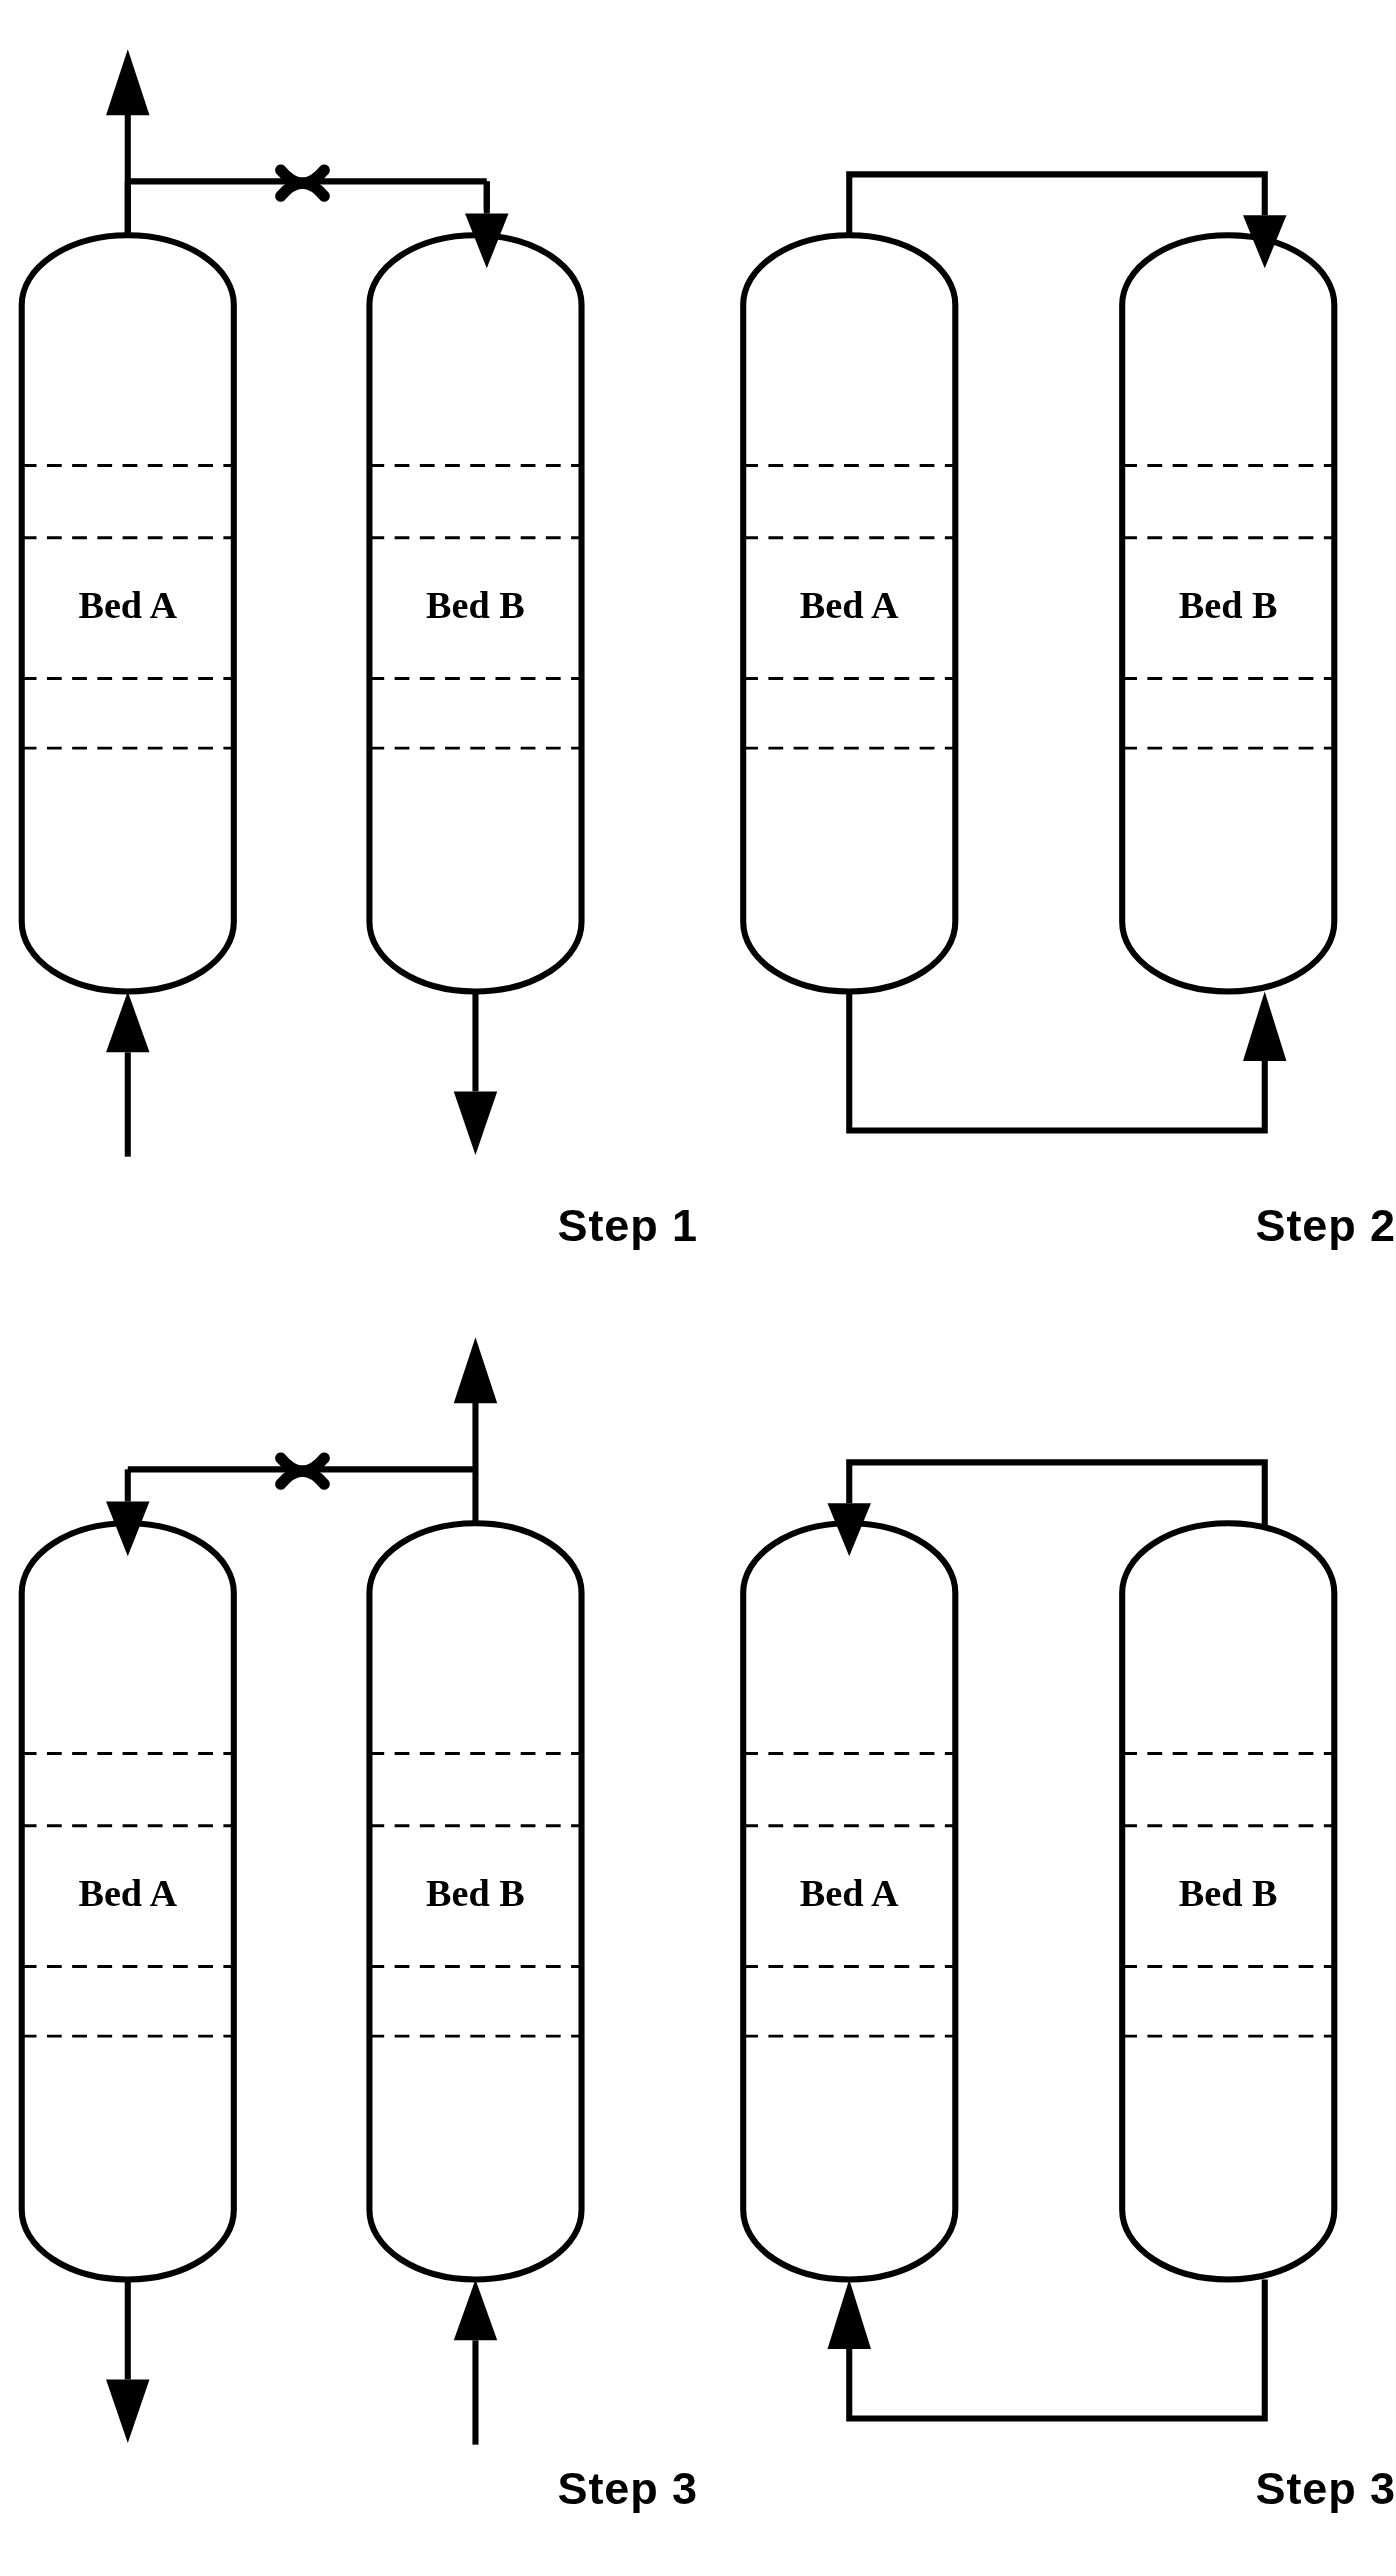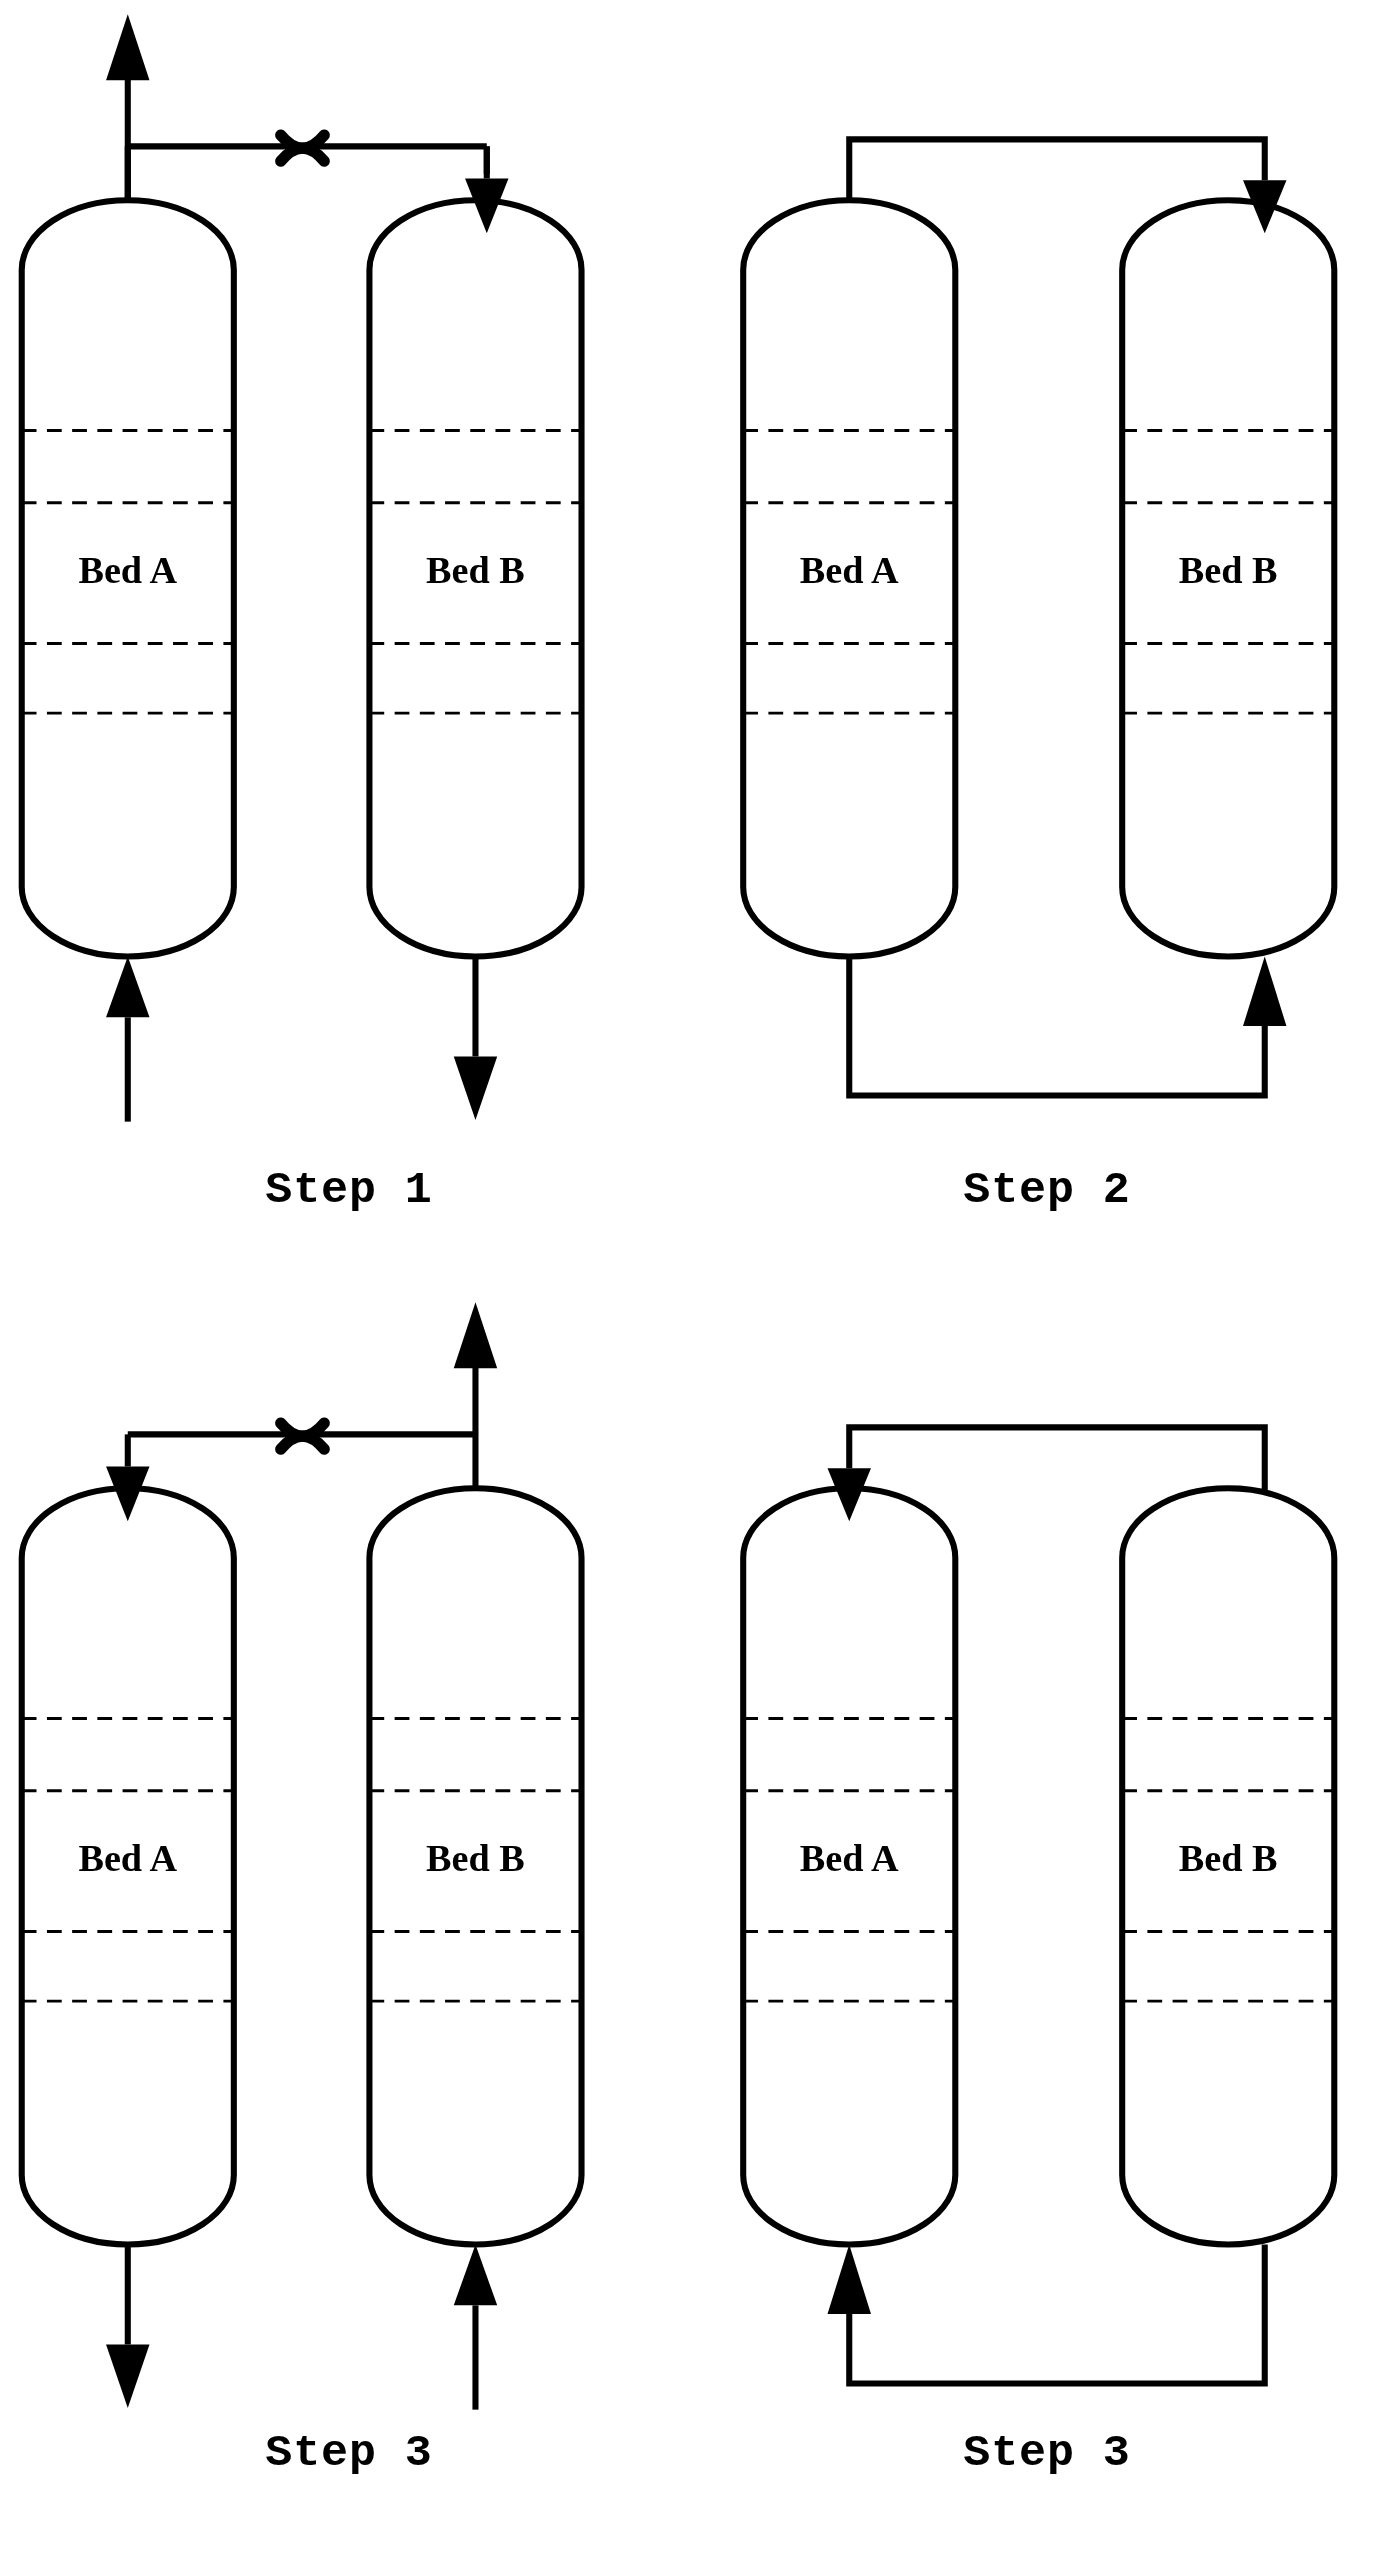--- a/index.html
+++ b/index.html
@@ -17,36 +17,37 @@
   .page {
     position: relative;
     width: 1396px;
     height: 2576px;
     background: #ffffff;
   }
   .panel {
     position: absolute;
     width: 698px;
     height: 1288px;
+    margin-top: 35px;
   }
   #panel-step1 { left: 0px;   top: 0px; }
   #panel-step2 { left: 698px; top: 0px; }
   #panel-step3 { left: 0px;   top: 1288px; }
   #panel-step4 { left: 698px; top: 1288px; }
 
   .panel svg {
     display: block;
     width: 698px;
     height: 1288px;
   }
   .step-caption {
     position: absolute;
     width: 698px;
-    text-align: center;
-    font-family: Liberation Mono, monospace;
+    text-align: right;
+    font-family: Liberation Sans, sans-serif;
     font-weight: bold;
     font-size: 45px;
     color: #000000;
     letter-spacing: 0.9px;
   }
   #caption-step1, #caption-step2 { top: 1165px; }
   #caption-step3, #caption-step4 { top: 1140px; }
 
   .vessel-shell {
     fill: none;

